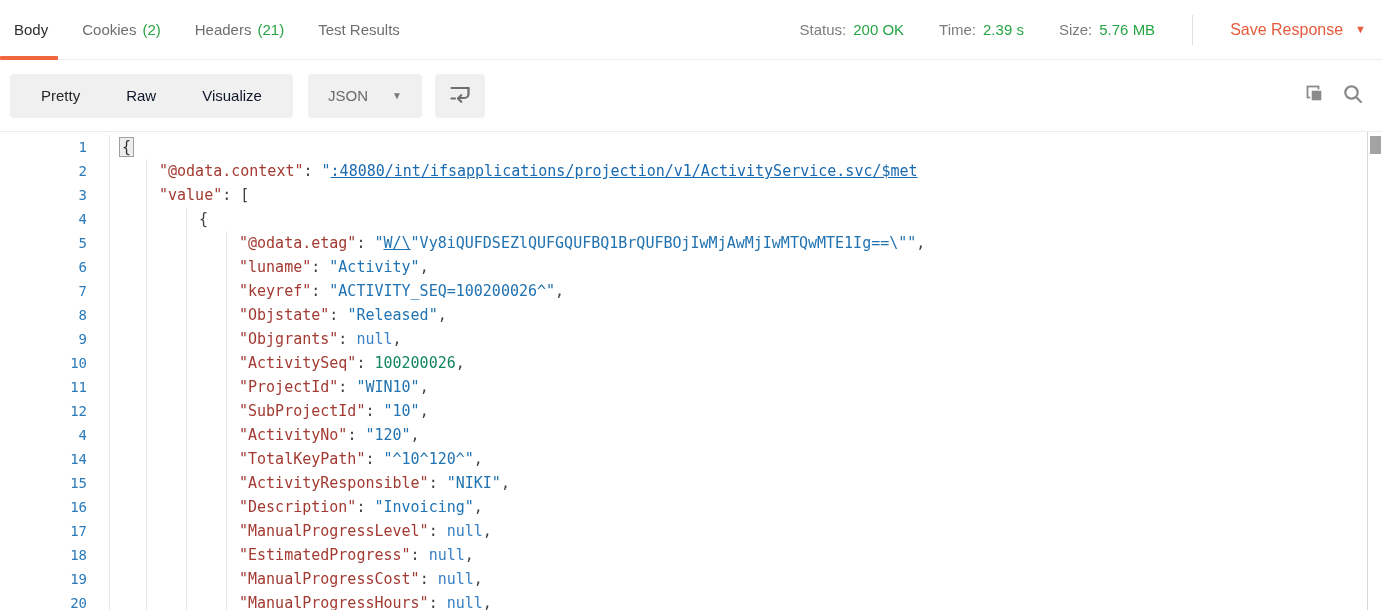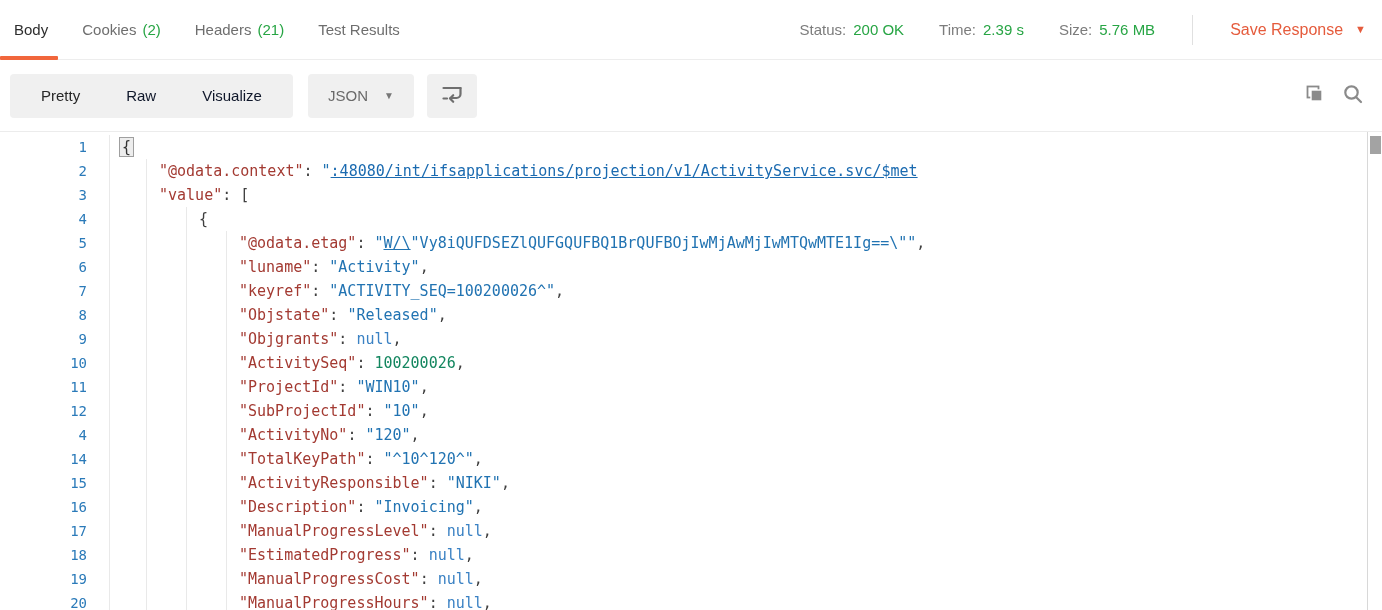--- a/index.html
+++ b/index.html
@@ -42,21 +42,21 @@
     border-bottom:1px solid #ececec; background:#fff;
   }
   .seg { background:#f0f0f0; border:none; border-radius:4px; height:44px;
          display:flex; align-items:center; font-family:inherit;text-align:center; }
   .viewgroup { padding:0 8px; }
   .viewtab {
     padding:0 23px; font-size:15px; color:#0f172a; cursor:pointer; height:100%;
     display:flex; align-items:center; white-space:nowrap;
   }
   .viewtab.active { color:#272727; }
-  .dropdown { margin-left:15px; padding:0 20px; gap:16px; font-size:15px; color:#6a6a6a; cursor:pointer; }
+  .dropdown { margin-left:15px; padding:0 20px; gap:24px; font-size:15px; color:#6a6a6a; cursor:pointer; }
   .dropdown .caret { font-size:10px; color:#777; }
   .iconbtn { margin-left:13px; width:50px; justify-content:center; cursor:pointer; }
   .toolbar .spacer { flex:1; }
   .flaticon { background:none; border:none; width:26px; height:26px; display:flex;
               align-items:center; justify-content:center; cursor:pointer; margin-left:14px; }
 
   
   .code {
     position:relative; height:478px; background:#fff; overflow:hidden;
     font-family:"DejaVu Sans Mono", monospace; font-size:15px;

